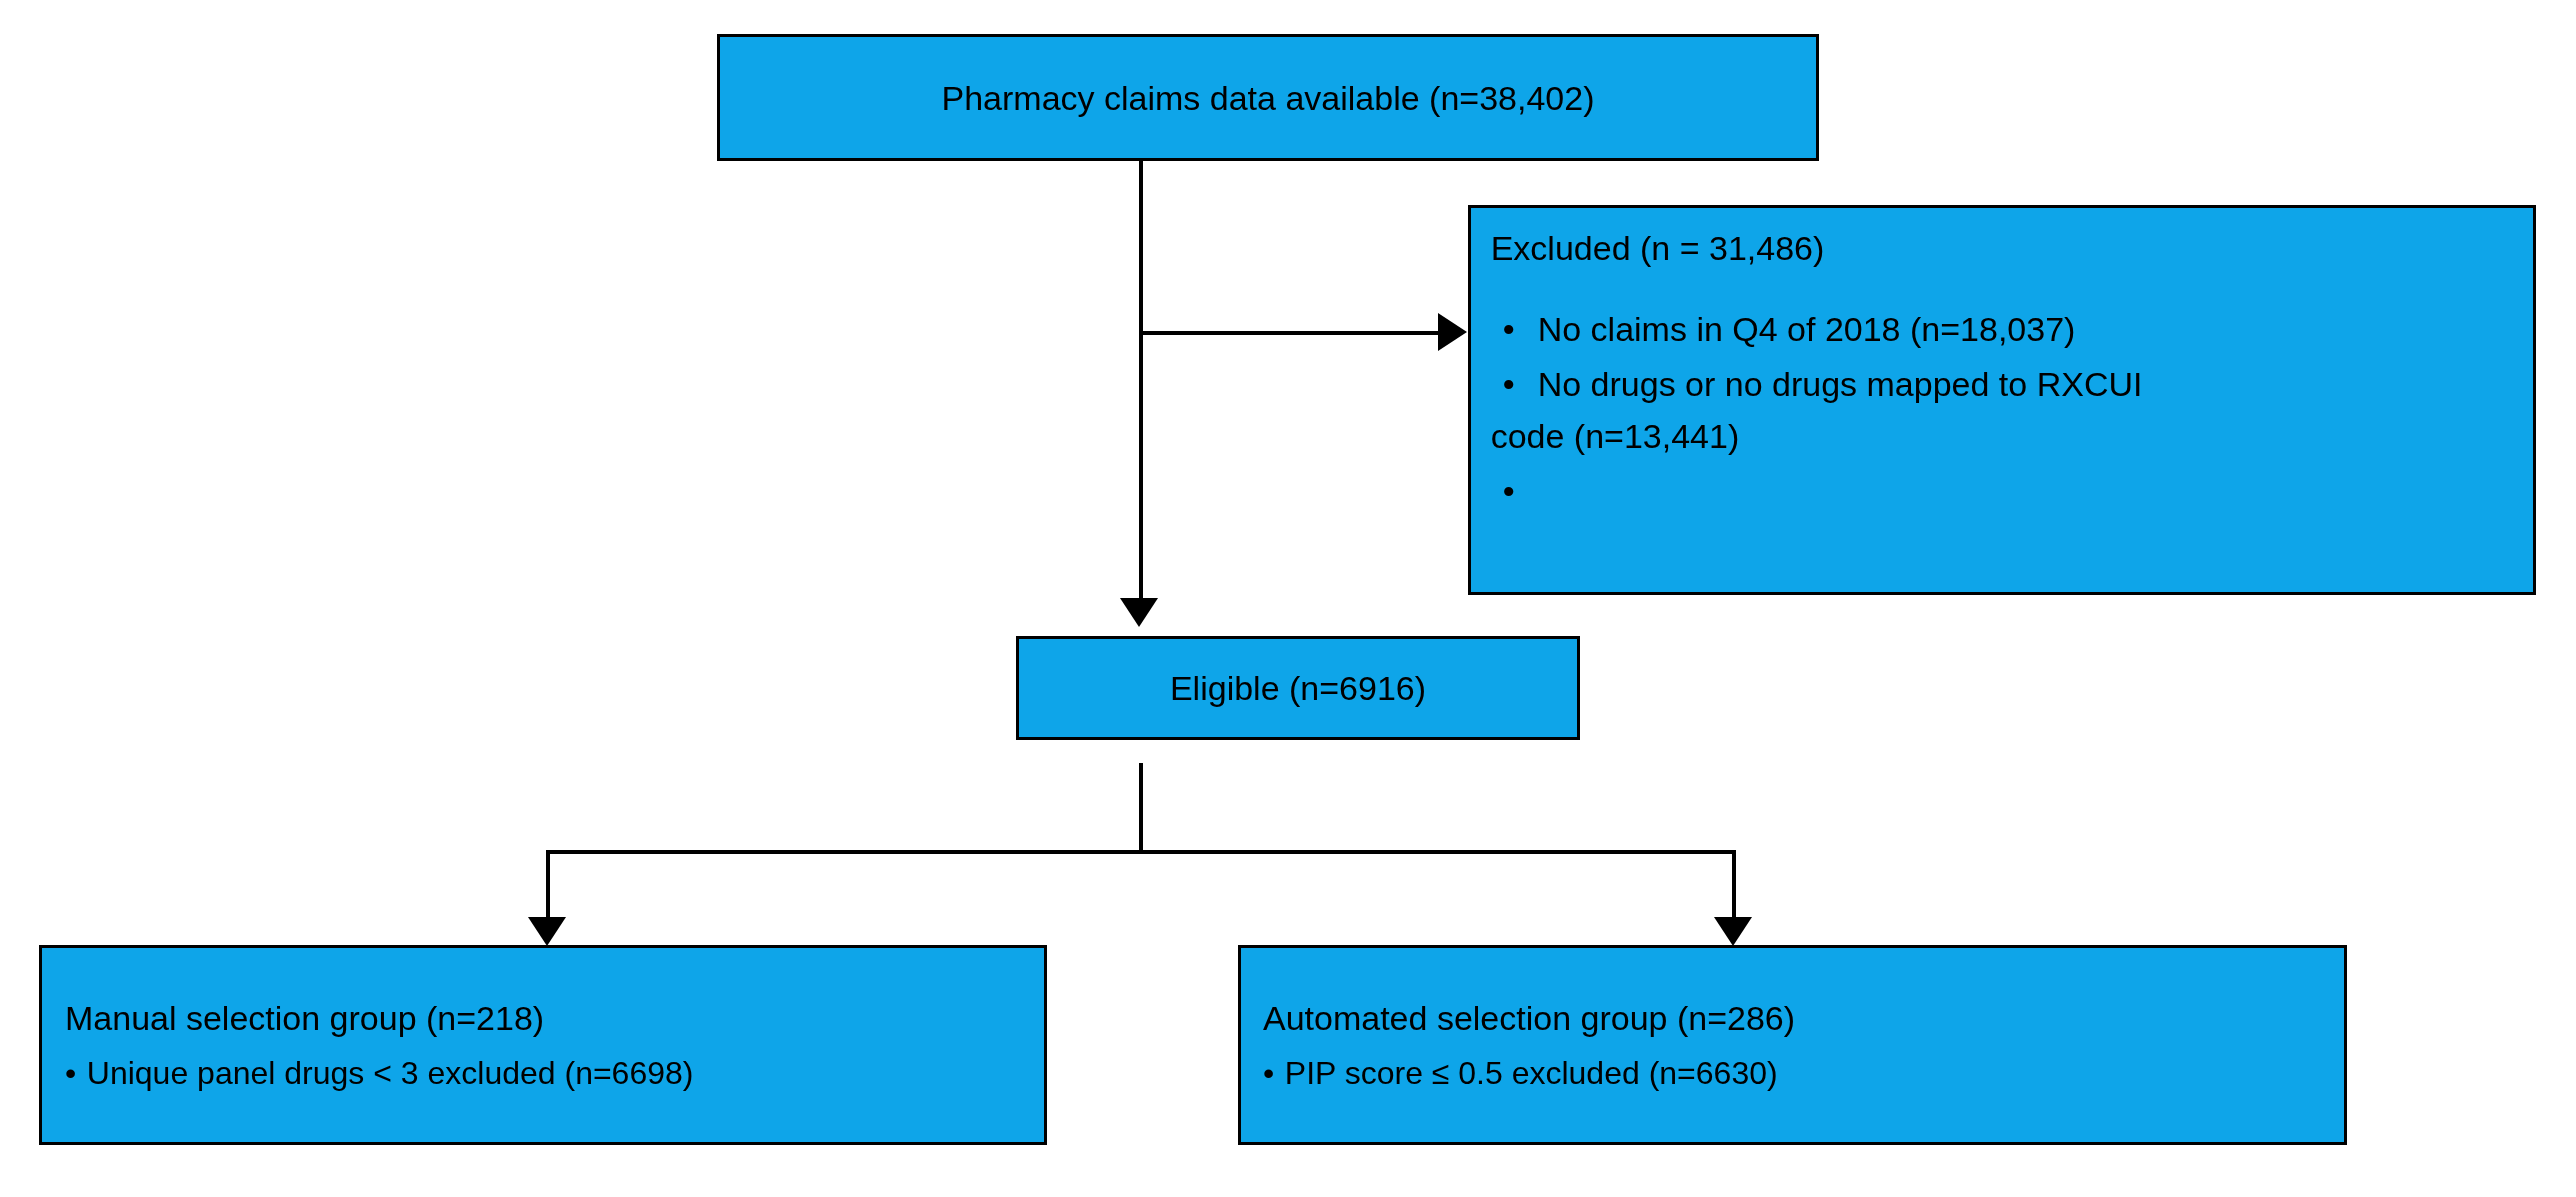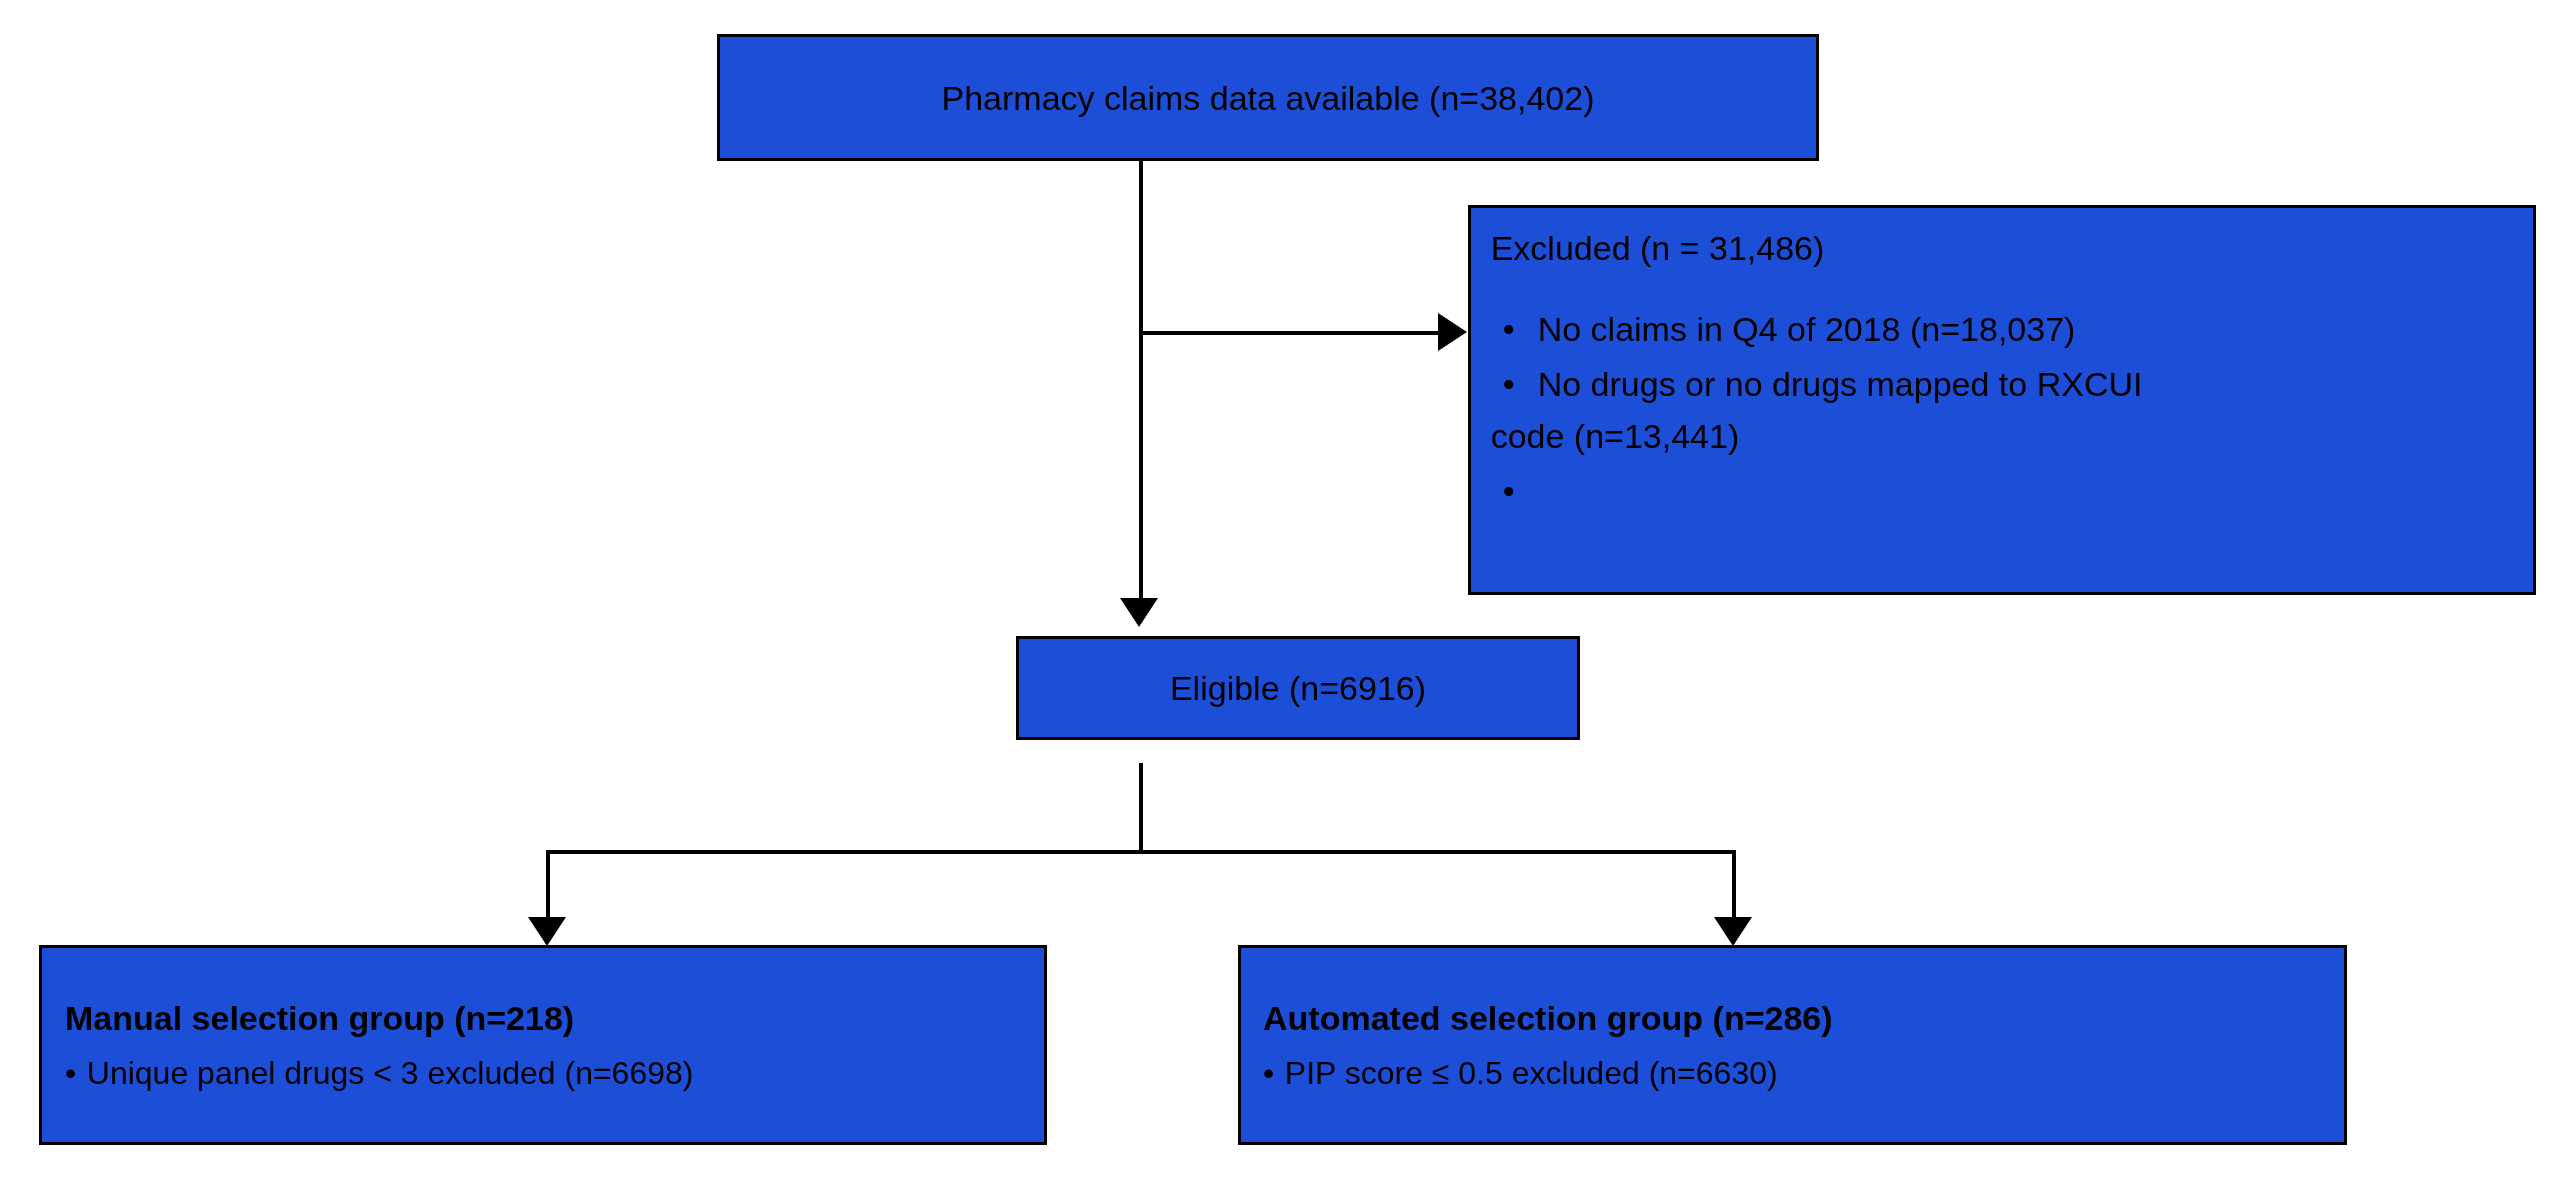--- a/index.html
+++ b/index.html
@@ -15,21 +15,21 @@
     position: relative;
     width: 2576px;
     height: 1198px;
     background: #ffffff;
     overflow: hidden;
   }
   .node {
     position: absolute;
     box-sizing: border-box;
     border: 3.8px solid #000000;
-    background: #1d4ed8;
+    background: #0ea5e9;
     display: flex;
     flex-direction: column;
     justify-content: center;
   }
   .node-text {
     font-size: 34px;
     line-height: 1.0;
     white-space: nowrap;
   }
   
@@ -107,21 +107,20 @@
     width: 1109px;
     height: 200px;
     justify-content: center;
     padding-left: 22px;
   }
   .group-title {
     font-size: 34px;
     line-height: 1.0;
     margin-bottom: 22px;
     white-space: nowrap;
-    font-weight: bold;
   }
   .group-bullet {
     font-size: 32px;
     line-height: 1.0;
     white-space: nowrap;
   }
   .group-bullet .dot {
     margin-right: 10.6px;
   }
   

